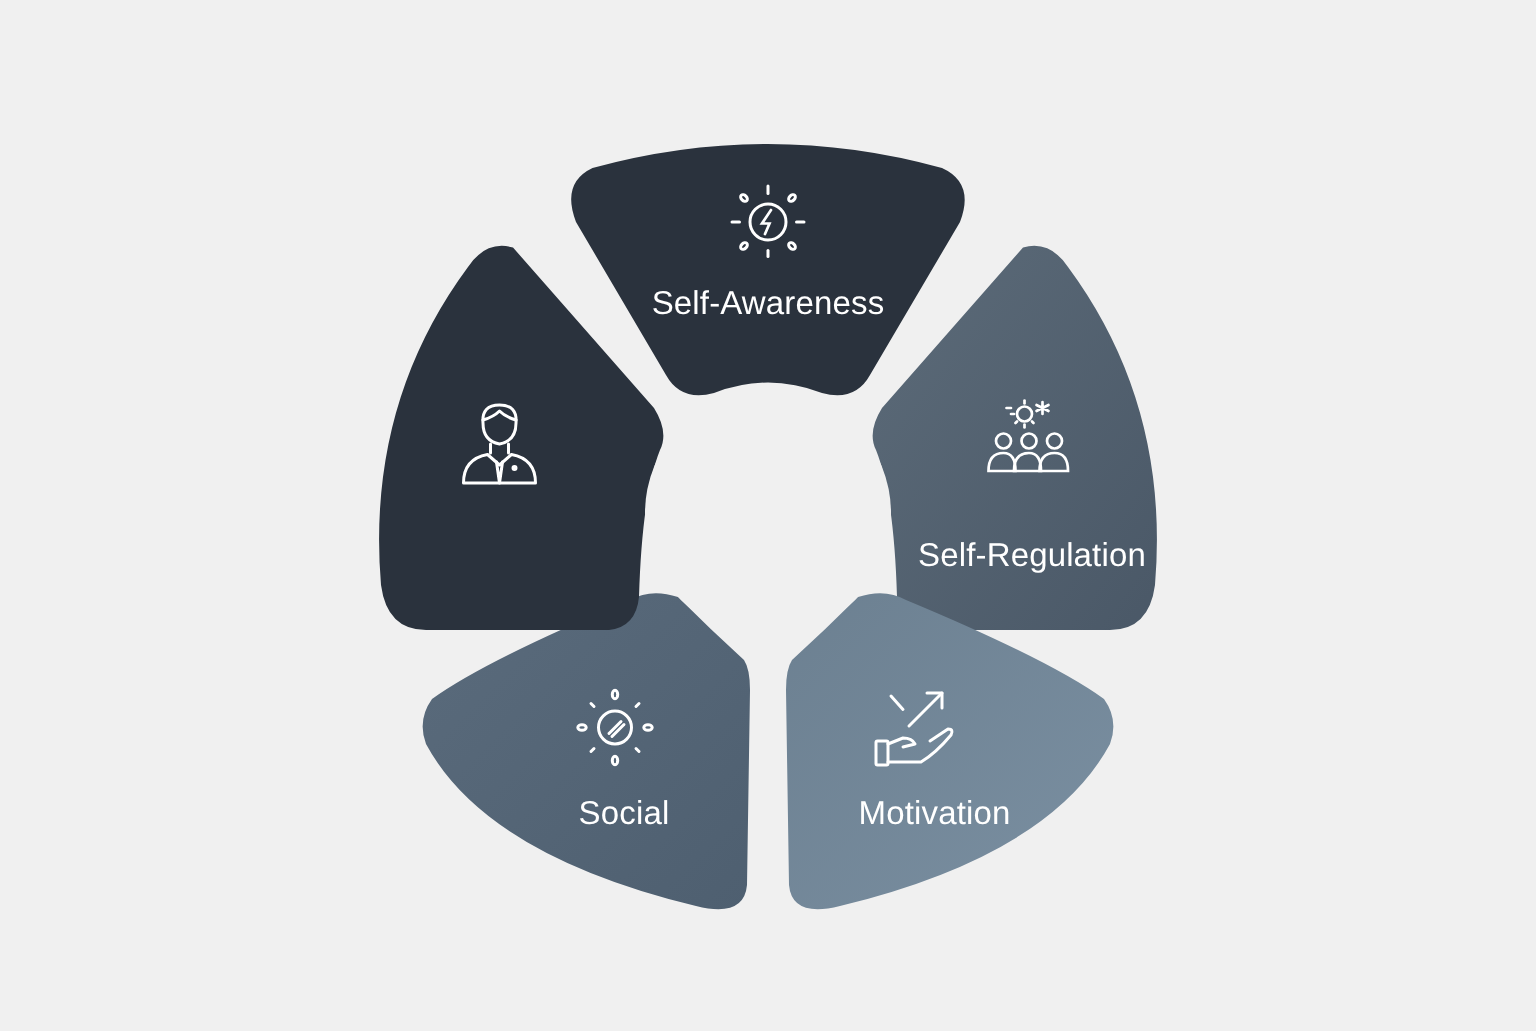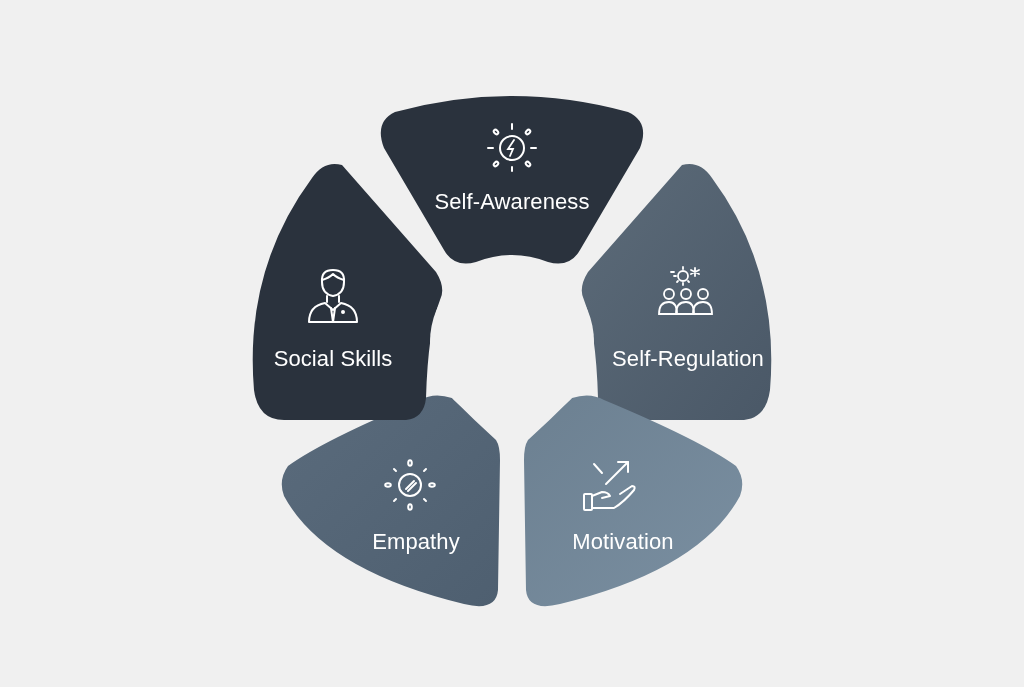--- a/index.html
+++ b/index.html
@@ -89,21 +89,21 @@
       <line x1="16" y1="8" x2="19" y2="8"></line>
       <path d="M40 4 L40 12 M36 6 L44 10 M44 6 L36 10"></path>
       <circle cx="14" cy="30" r="5"></circle>
       <circle cx="31" cy="30" r="5"></circle>
       <circle cx="48" cy="30" r="5"></circle>
       <path d="M4 50 Q4 38 14 38 Q22 38 22 50 Z"></path>
       <path d="M21 50 Q21 38 31 38 Q39 38 39 50 Z"></path>
       <path d="M38 50 Q38 38 48 38 Q57 38 57 50 Z"></path>
     </svg>
   </div>
-  <div class="seg-label" style="left:688px; top:359px;text-align:right;">Self-Regulation</div>
+  <div class="seg-label" style="left:688px; top:370px;text-align:right;">Self-Regulation</div>
 
   
   <div class="seg-icon" style="left:610px; top:488px;">
     <svg width="60" height="60" viewBox="0 0 60 60" fill="none" stroke="#fff" stroke-width="2" stroke-linecap="round" stroke-linejoin="round">
       <line x1="14" y1="6" x2="22" y2="15"></line>
       <line x1="26" y1="26" x2="48" y2="4"></line>
       <path d="M38 4 L48 4 L48 14"></path>
       <rect x="4" y="36" width="8" height="16" rx="1"></rect>
       <path d="M12 38 L22 34 Q28 34 30 38 L22 40 M12 50 L34 50 Q44 44 54 32 Q56 28 52 28 L40 36"></path>
     </svg>
@@ -119,27 +119,26 @@
       <ellipse cx="28" cy="6" rx="1.8" ry="2.8"></ellipse>
       <ellipse cx="28" cy="50" rx="1.8" ry="2.8"></ellipse>
       <ellipse cx="6" cy="28" rx="2.8" ry="1.8"></ellipse>
       <ellipse cx="50" cy="28" rx="2.8" ry="1.8"></ellipse>
       <line x1="12" y1="12" x2="14" y2="14"></line>
       <line x1="44" y1="12" x2="42" y2="14"></line>
       <line x1="12" y1="44" x2="14" y2="42"></line>
       <line x1="44" y1="44" x2="42" y2="42"></line>
     </svg>
   </div>
-  <div class="seg-label" style="left:416px; top:542px;">Empathy</div>
+  <div class="seg-label" style="left:416px; top:542px;">Social</div>
 
   
   <div class="seg-icon" style="left:333px; top:296px;">
     <svg width="56" height="60" viewBox="0 0 56 60" fill="none" stroke="#fff" stroke-width="2" stroke-linecap="round" stroke-linejoin="round">
       <path d="M17 16 Q16 4 28 4 Q40 4 39 16 Q39 28 28 30 Q17 28 17 16 Z"></path>
       <path d="M17 14 Q24 12 28 8 Q32 12 39 14"></path>
       <path d="M22 30 L22 36 M34 30 L34 36"></path>
       <path d="M4 56 Q4 40 20 37 L28 44 L36 37 Q52 40 52 56 Z"></path>
       <path d="M26 42 L28 56 L30 42"></path>
       <circle cx="38" cy="46" r="1"></circle>
     </svg>
   </div>
-  <div class="seg-label" style="left:333px; top:359px;">Social Skills</div>
 </div>
 
 </body></html>

